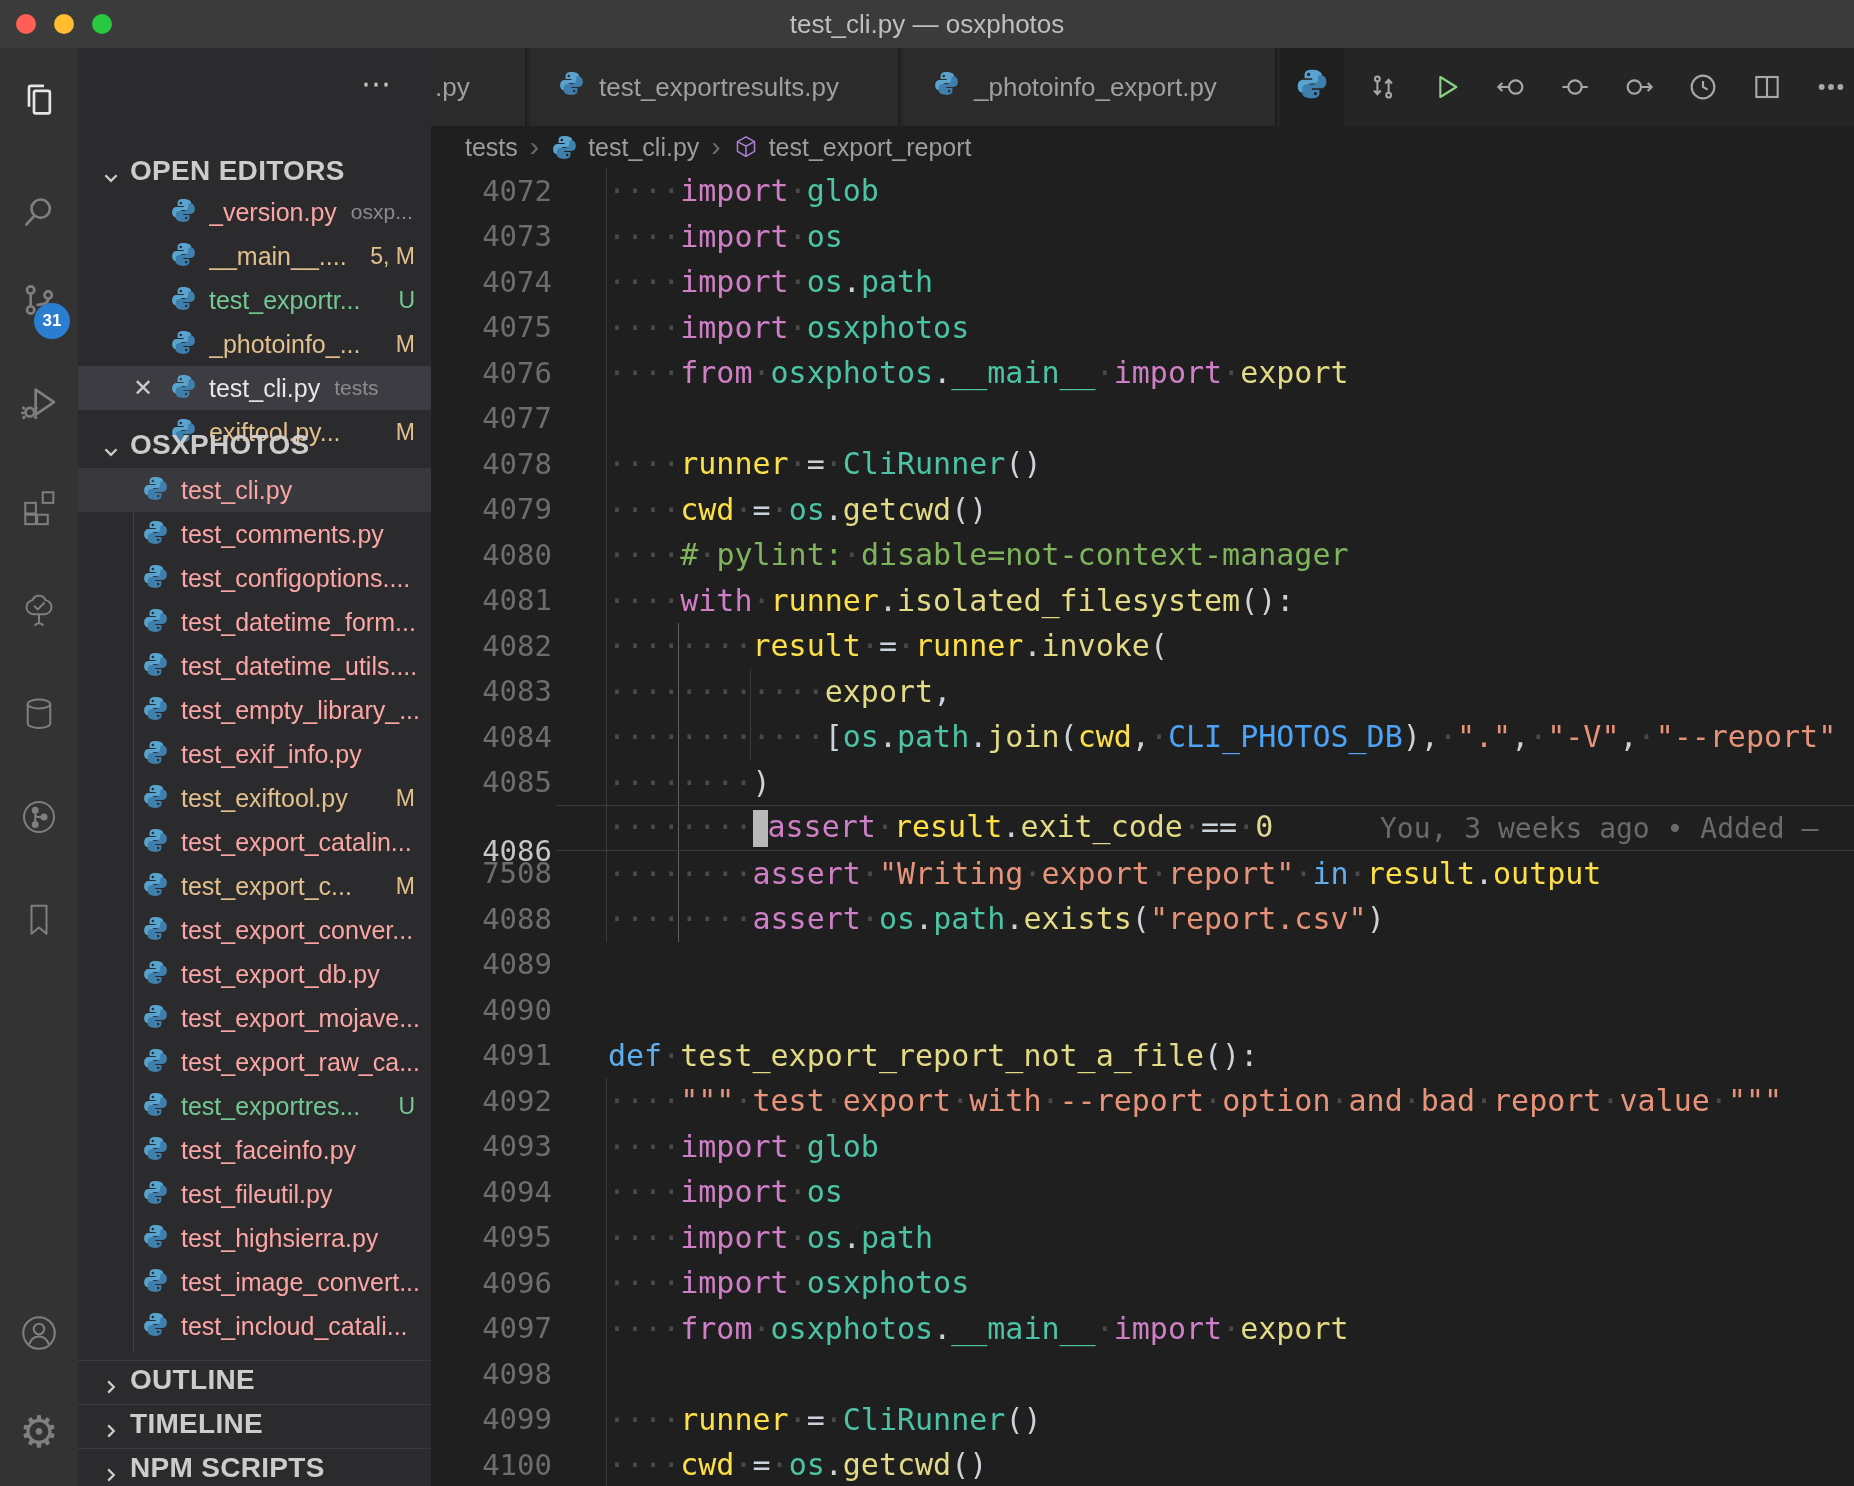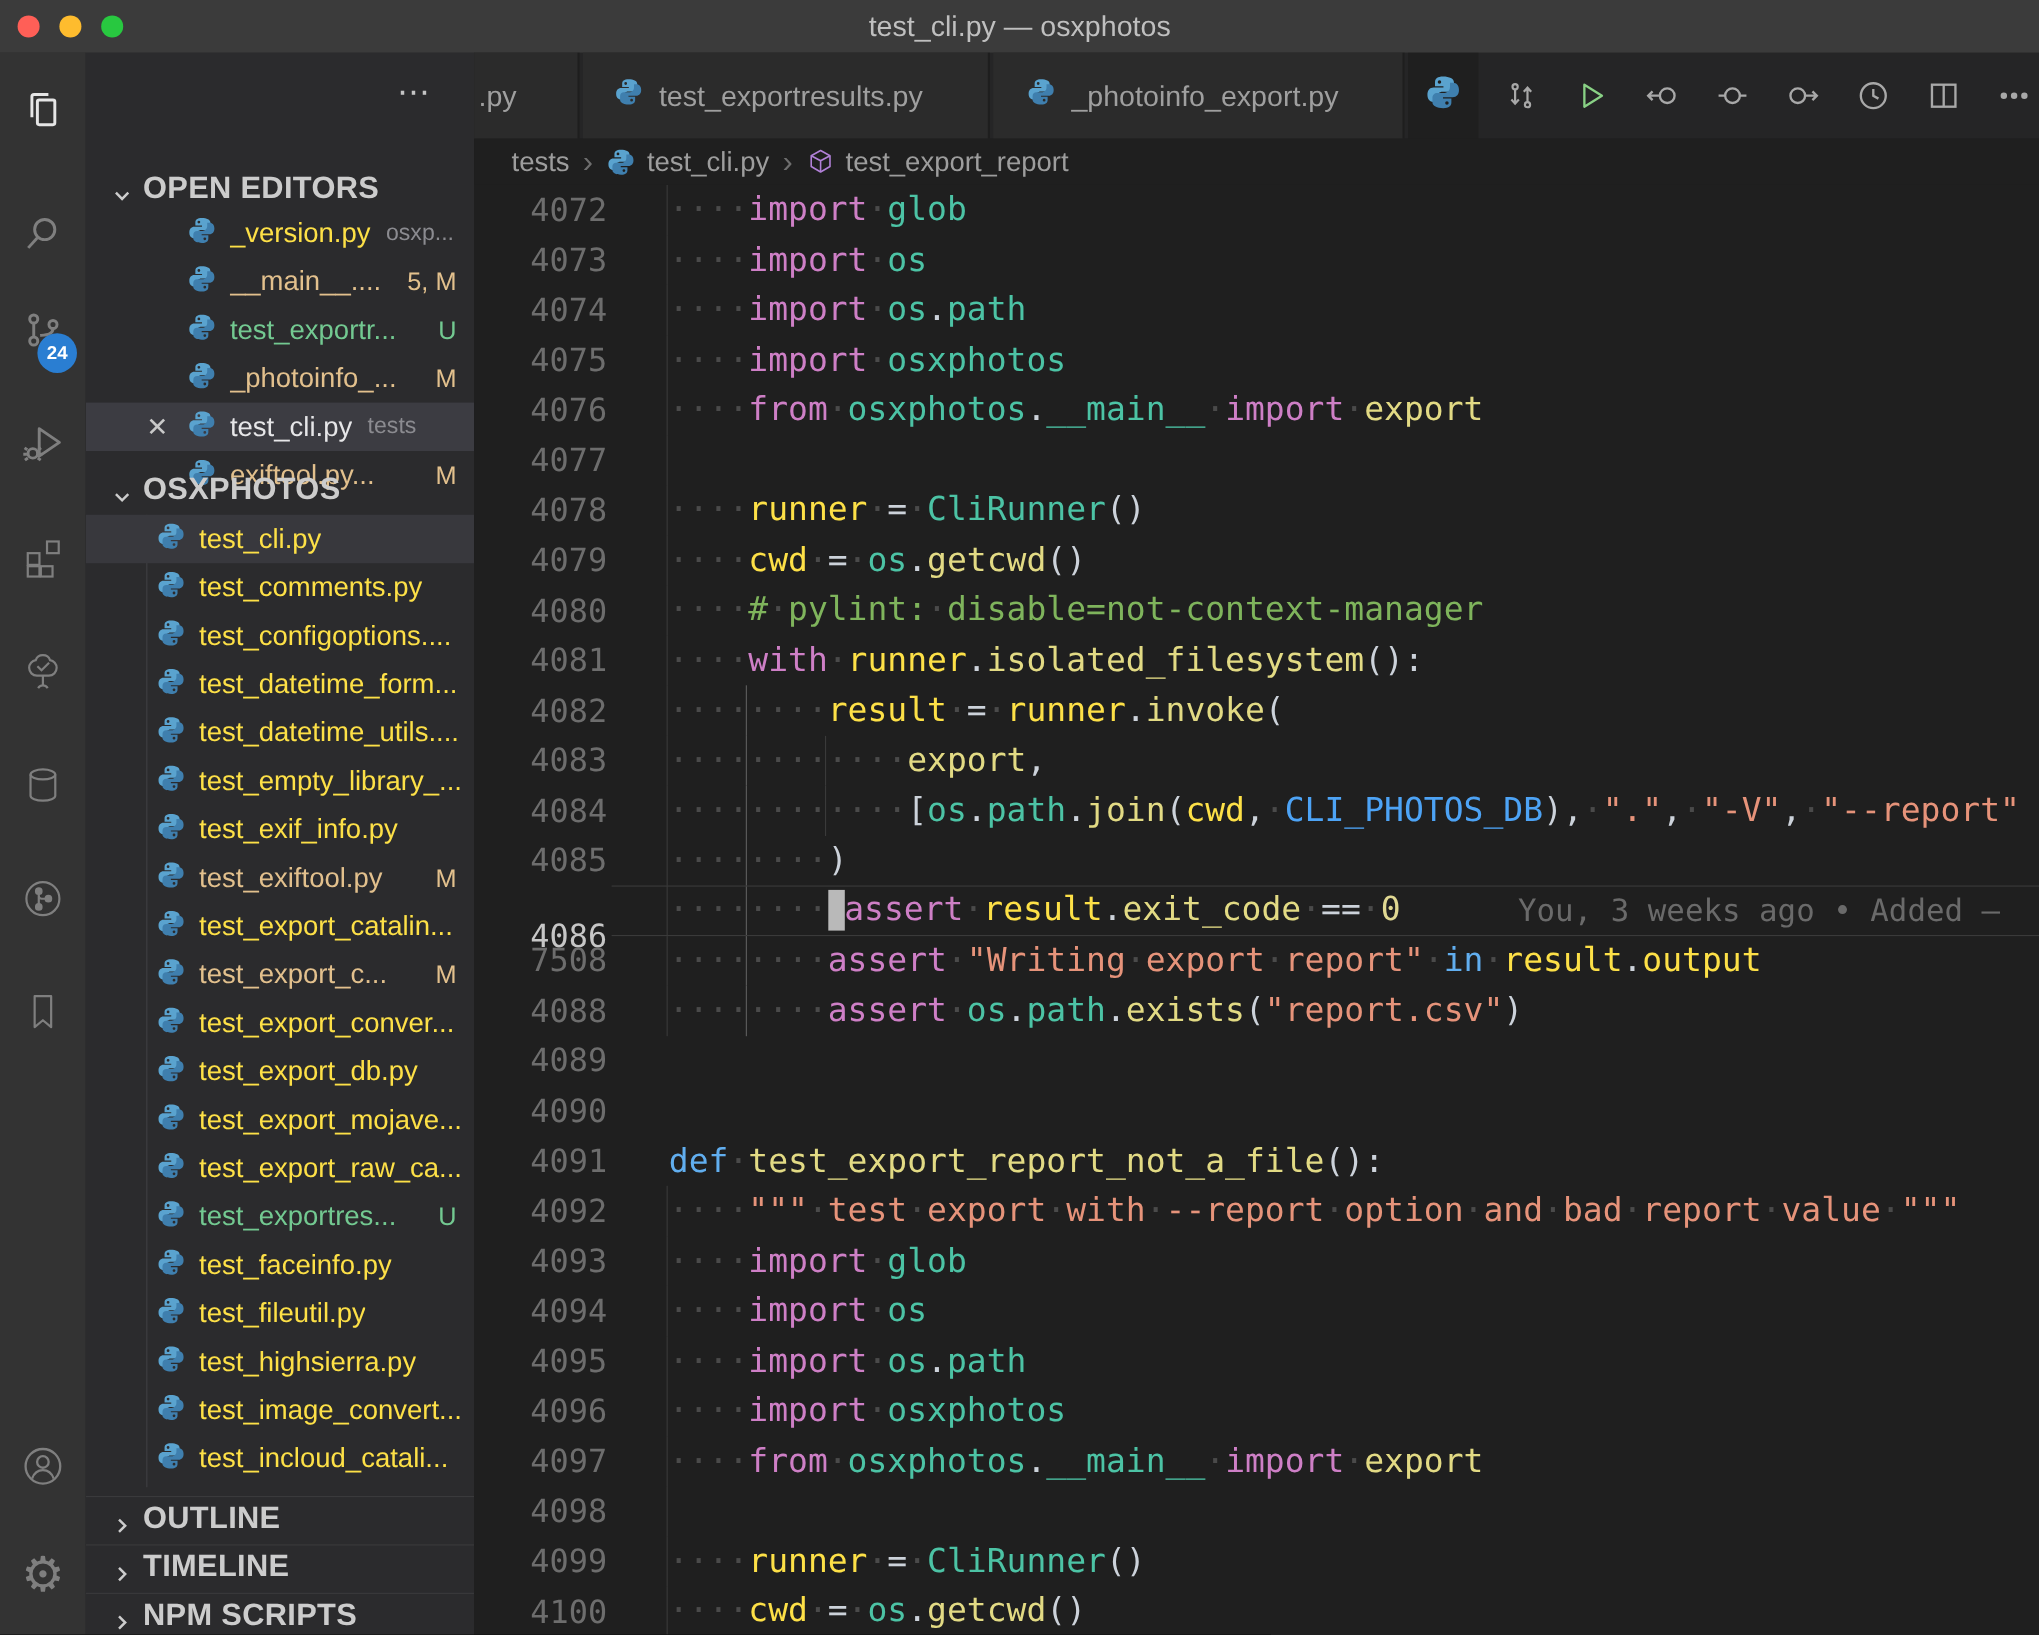--- a/index.html
+++ b/index.html
@@ -35,21 +35,21 @@
   .sb-sec-h .chev svg { stroke:#cccccc; fill:none; stroke-width:2; }
   .bot-sec { border-top:1px solid #3a3a3c; }
   .rows { position:absolute; left:0; right:0; }
   .row { position:relative; height:44px; display:flex; align-items:center; }
   .row.sel-oe { background:#3c3c42; }
   .row.sel-file { background:#38383d; }
   .row .x { position:absolute; left:52px; width:26px; text-align:center; color:#c9c9c9; font-size:24px; }
   .row .pyico { flex:none; }
   .oe-row { padding-left:92px; }
   .file-row { padding-left:64px; }
-  .row .nm { margin-left:12px; font-size:25px; color:#fde047; white-space:nowrap; overflow:hidden; }
+  .row .nm { margin-left:12px; font-size:25px; color:#fca5a5; white-space:nowrap; overflow:hidden; }
   .row .nm.mod { color:#e2c08d; } .row .nm.unt { color:#73c991; }
   .row .nm.selname { color:#e6e6e8; }
   .row .desc { margin-left:14px; font-size:21px; color:#8b8b90; white-space:nowrap; }
   .row .badge { position:absolute; right:16px; font-size:23px; color:#b0b0b0; }
   .row .badge.mod { color:#e2c08d;margin-left:20px; } .row .badge.unt { color:#73c991; }
   .tree-guide { position:absolute; left:55px; width:1px; background:#404043; }
 
   
   .tabbar { position:absolute; left:431px; top:48px; right:0; height:78px; background:#252526; }
   .tab { position:absolute; top:0; height:78px; background:#2b2b2b; border-right:2px solid #1e1e1e;
@@ -113,21 +113,21 @@
         </svg>
     </div>
     <div class="act" style="top:216px">
       <svg width="40" height="40" viewBox="0 0 24 24">
           <circle cx="7" cy="6" r="2.2"></circle>
           <circle cx="7" cy="18" r="2.2"></circle>
           <circle cx="17.5" cy="9" r="2.2"></circle>
           <path d="M7 8.2v7.6 M17.5 11.2c0 3.2-3.5 3.4-7 3.8"></path>
         </svg>
     </div>
-    <div class="scm-badge">24</div>
+    <div class="scm-badge">31</div>
     <div class="act" style="top:319px">
       <svg width="40" height="40" viewBox="0 0 24 24">
           <path d="M10 4l11 7.5L10 19z" stroke-linejoin="round"></path>
           <circle cx="6.5" cy="17.5" r="2.6"></circle>
           <path d="M3.5 15.5l-1.5-1 M3.3 18h-2 M3.8 20l-1.6 1.2 M9.5 15.5l1.5-1 M9.7 18h2 M9.2 20l1.6 1.2"></path>
         </svg>
     </div>
     <div class="act" style="top:422px">
       <svg width="40" height="40" viewBox="0 0 32 32">
           <rect x="5" y="13.5" width="8.5" height="8.5"></rect>

